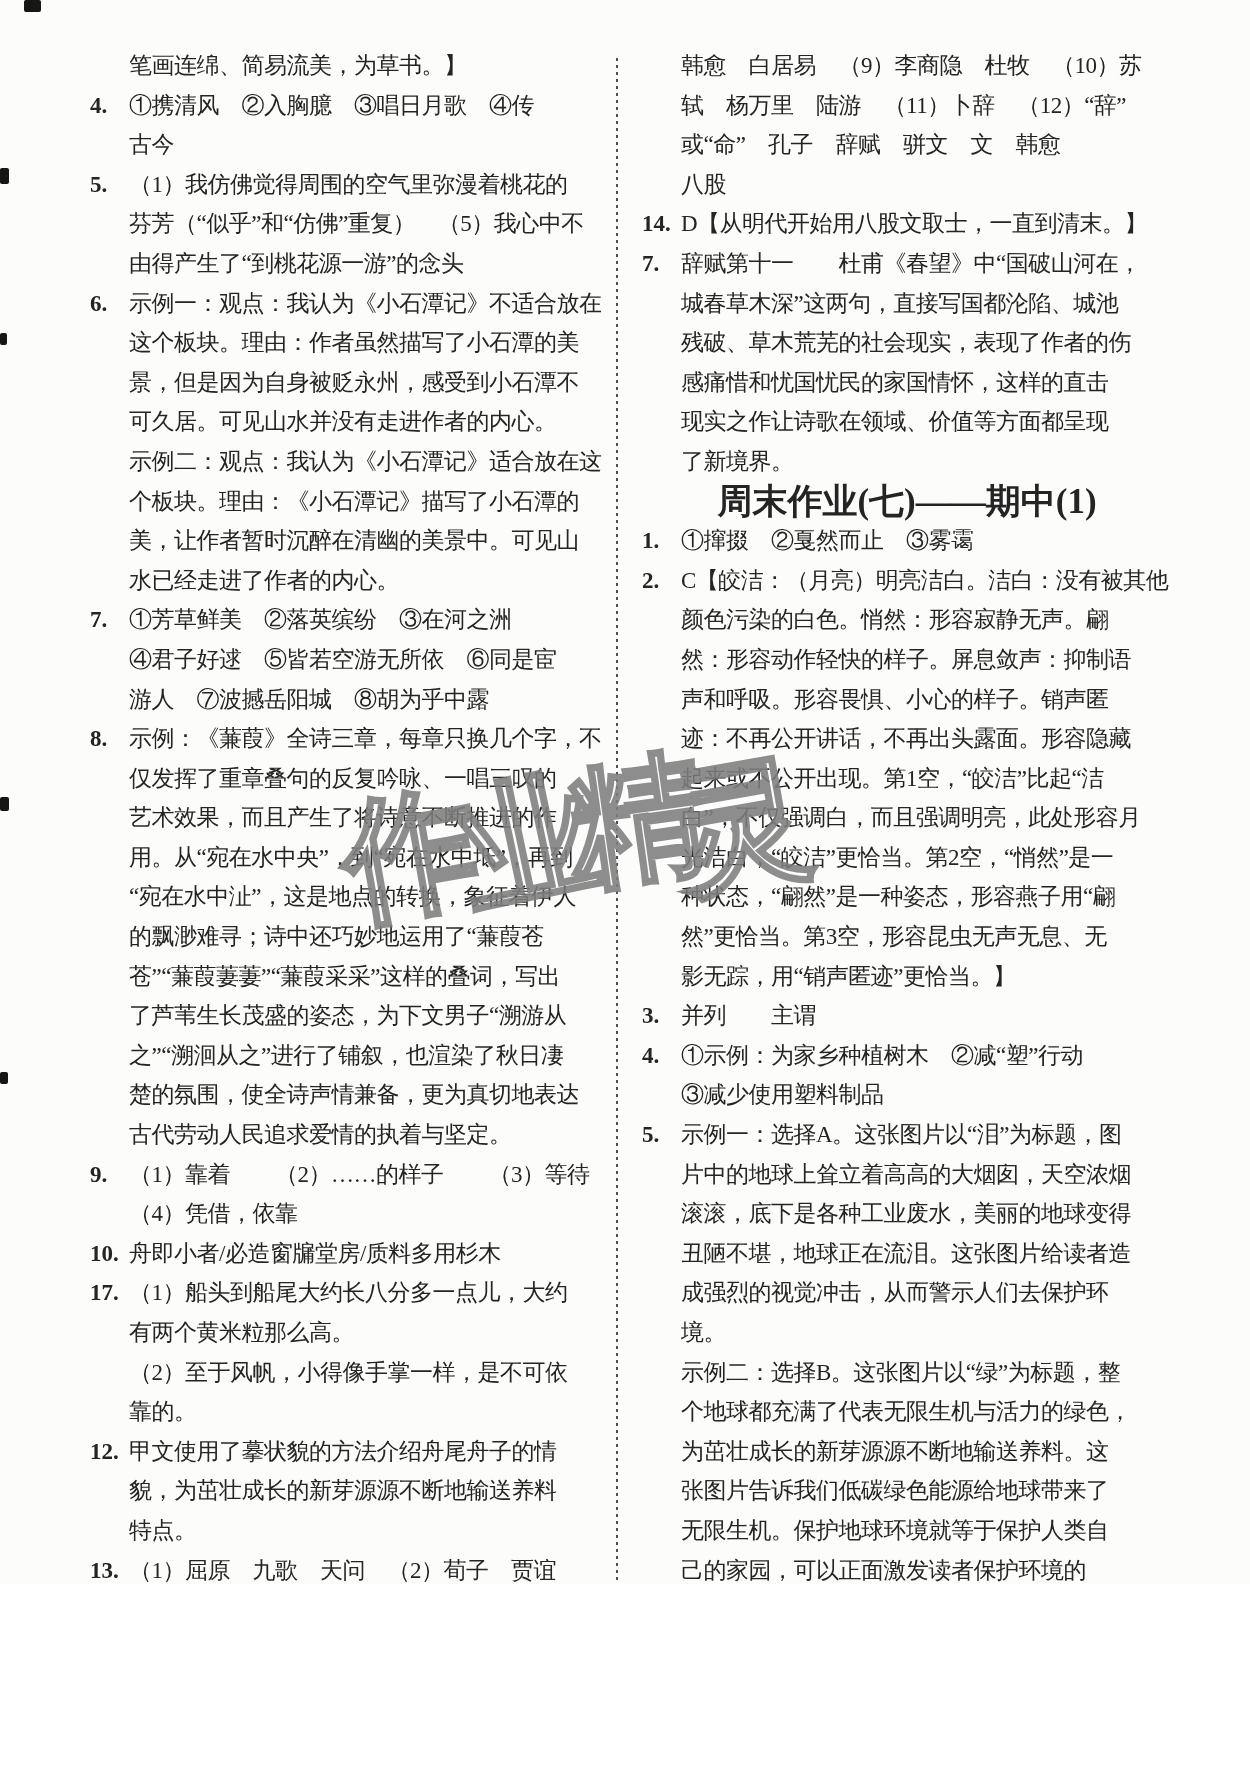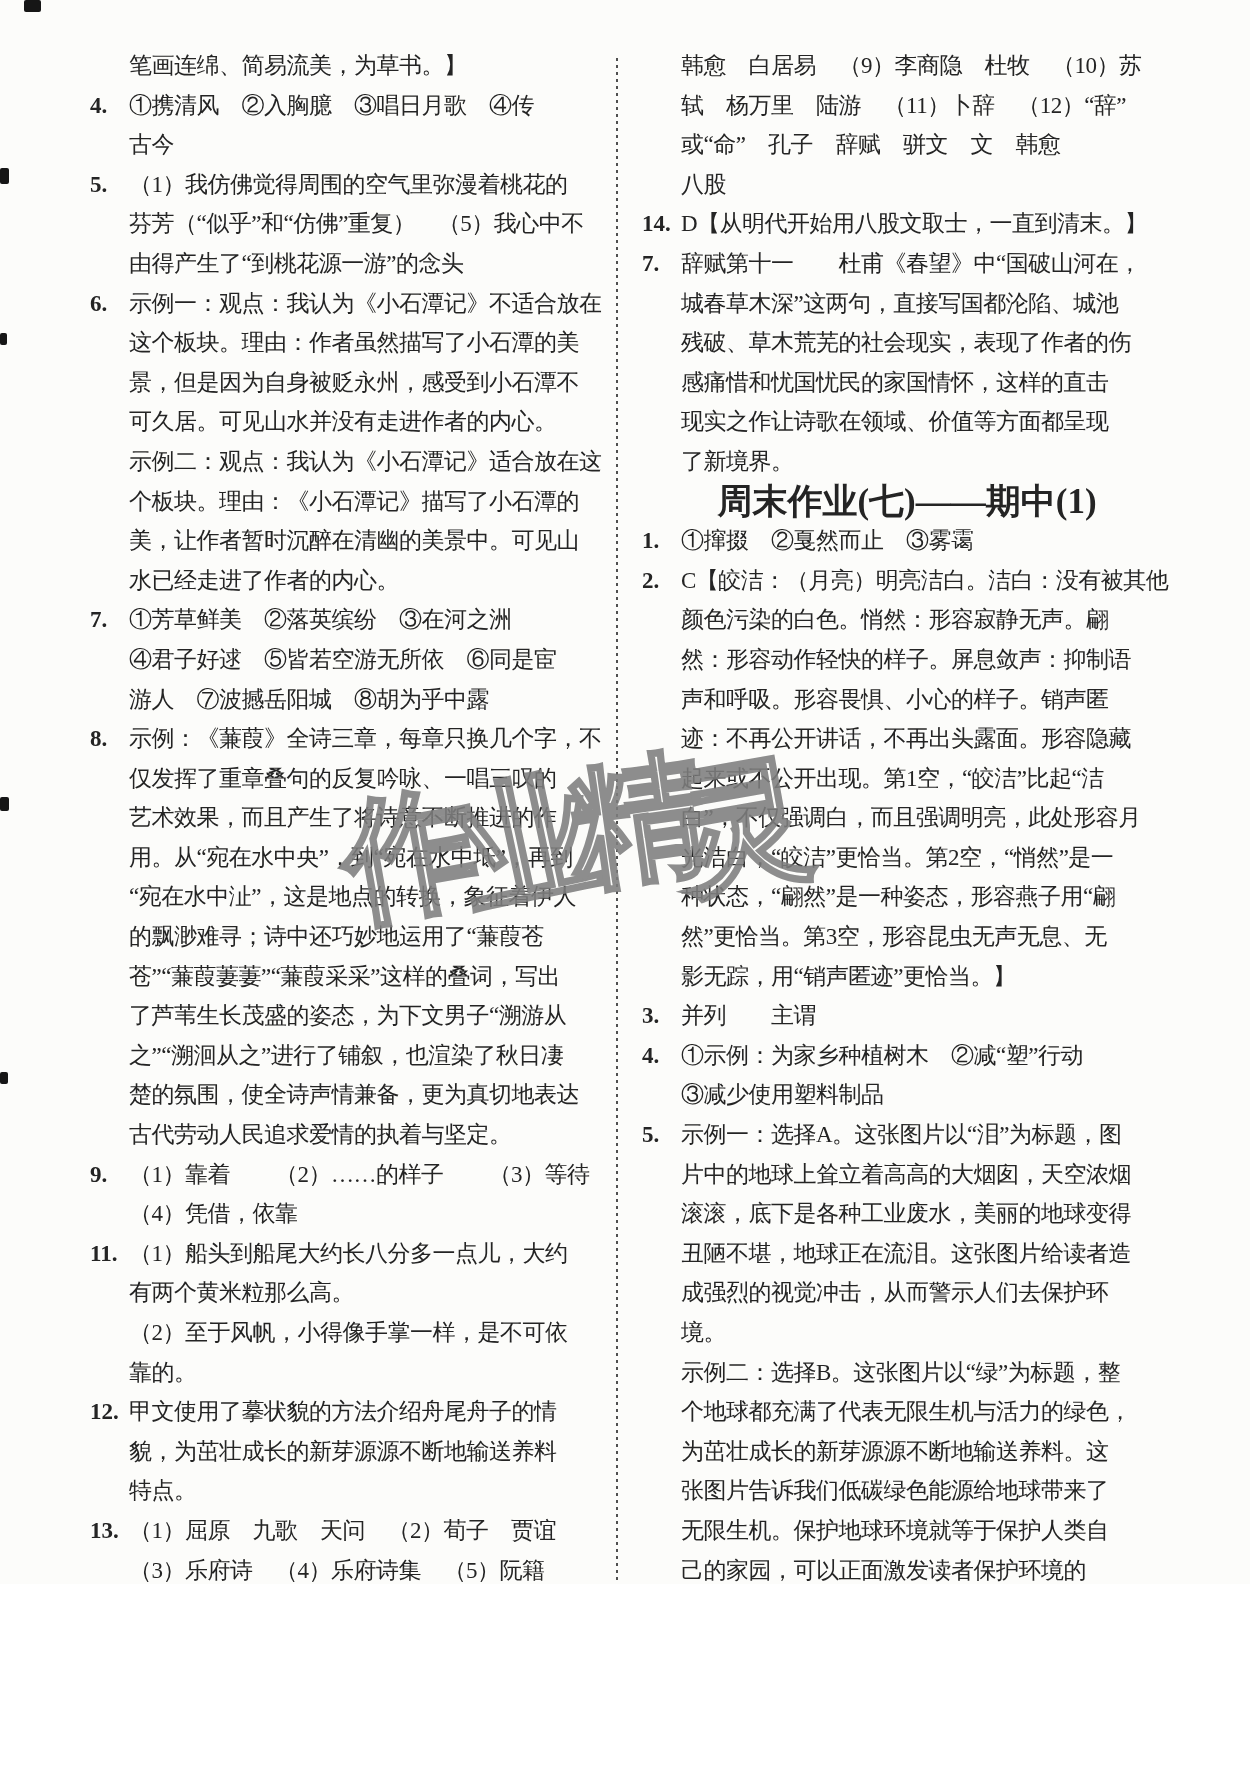--- a/index.html
+++ b/index.html
@@ -83,21 +83,25 @@
 之”“溯洄从之”进行了铺叙，也渲染了秋日凄
 楚的氛围，使全诗声情兼备，更为真切地表达
 古代劳动人民追求爱情的执着与坚定。</span>
       </div>
       <div class="item">
         <span class="num">9.</span>
         <span class="body">（1）靠着　　（2）……的样子　　（3）等待
 （4）凭借，依靠</span>
       </div>
       <div class="item">
-        <span class="num">11.</span>
+        <span class="num">10.</span>
+        <span class="body">舟即小者/必造窗牖堂房/质料多用杉木</span>
+      </div>
+      <div class="item">
+        <span class="num">17.</span>
         <span class="body">（1）船头到船尾大约长八分多一点儿，大约
 有两个黄米粒那么高。
 （2）至于风帆，小得像手掌一样，是不可依
 靠的。</span>
       </div>
       <div class="item">
         <span class="num">12.</span>
         <span class="body">甲文使用了摹状貌的方法介绍舟尾舟子的情
 貌，为茁壮成长的新芽源源不断地输送养料
 特点。</span>

